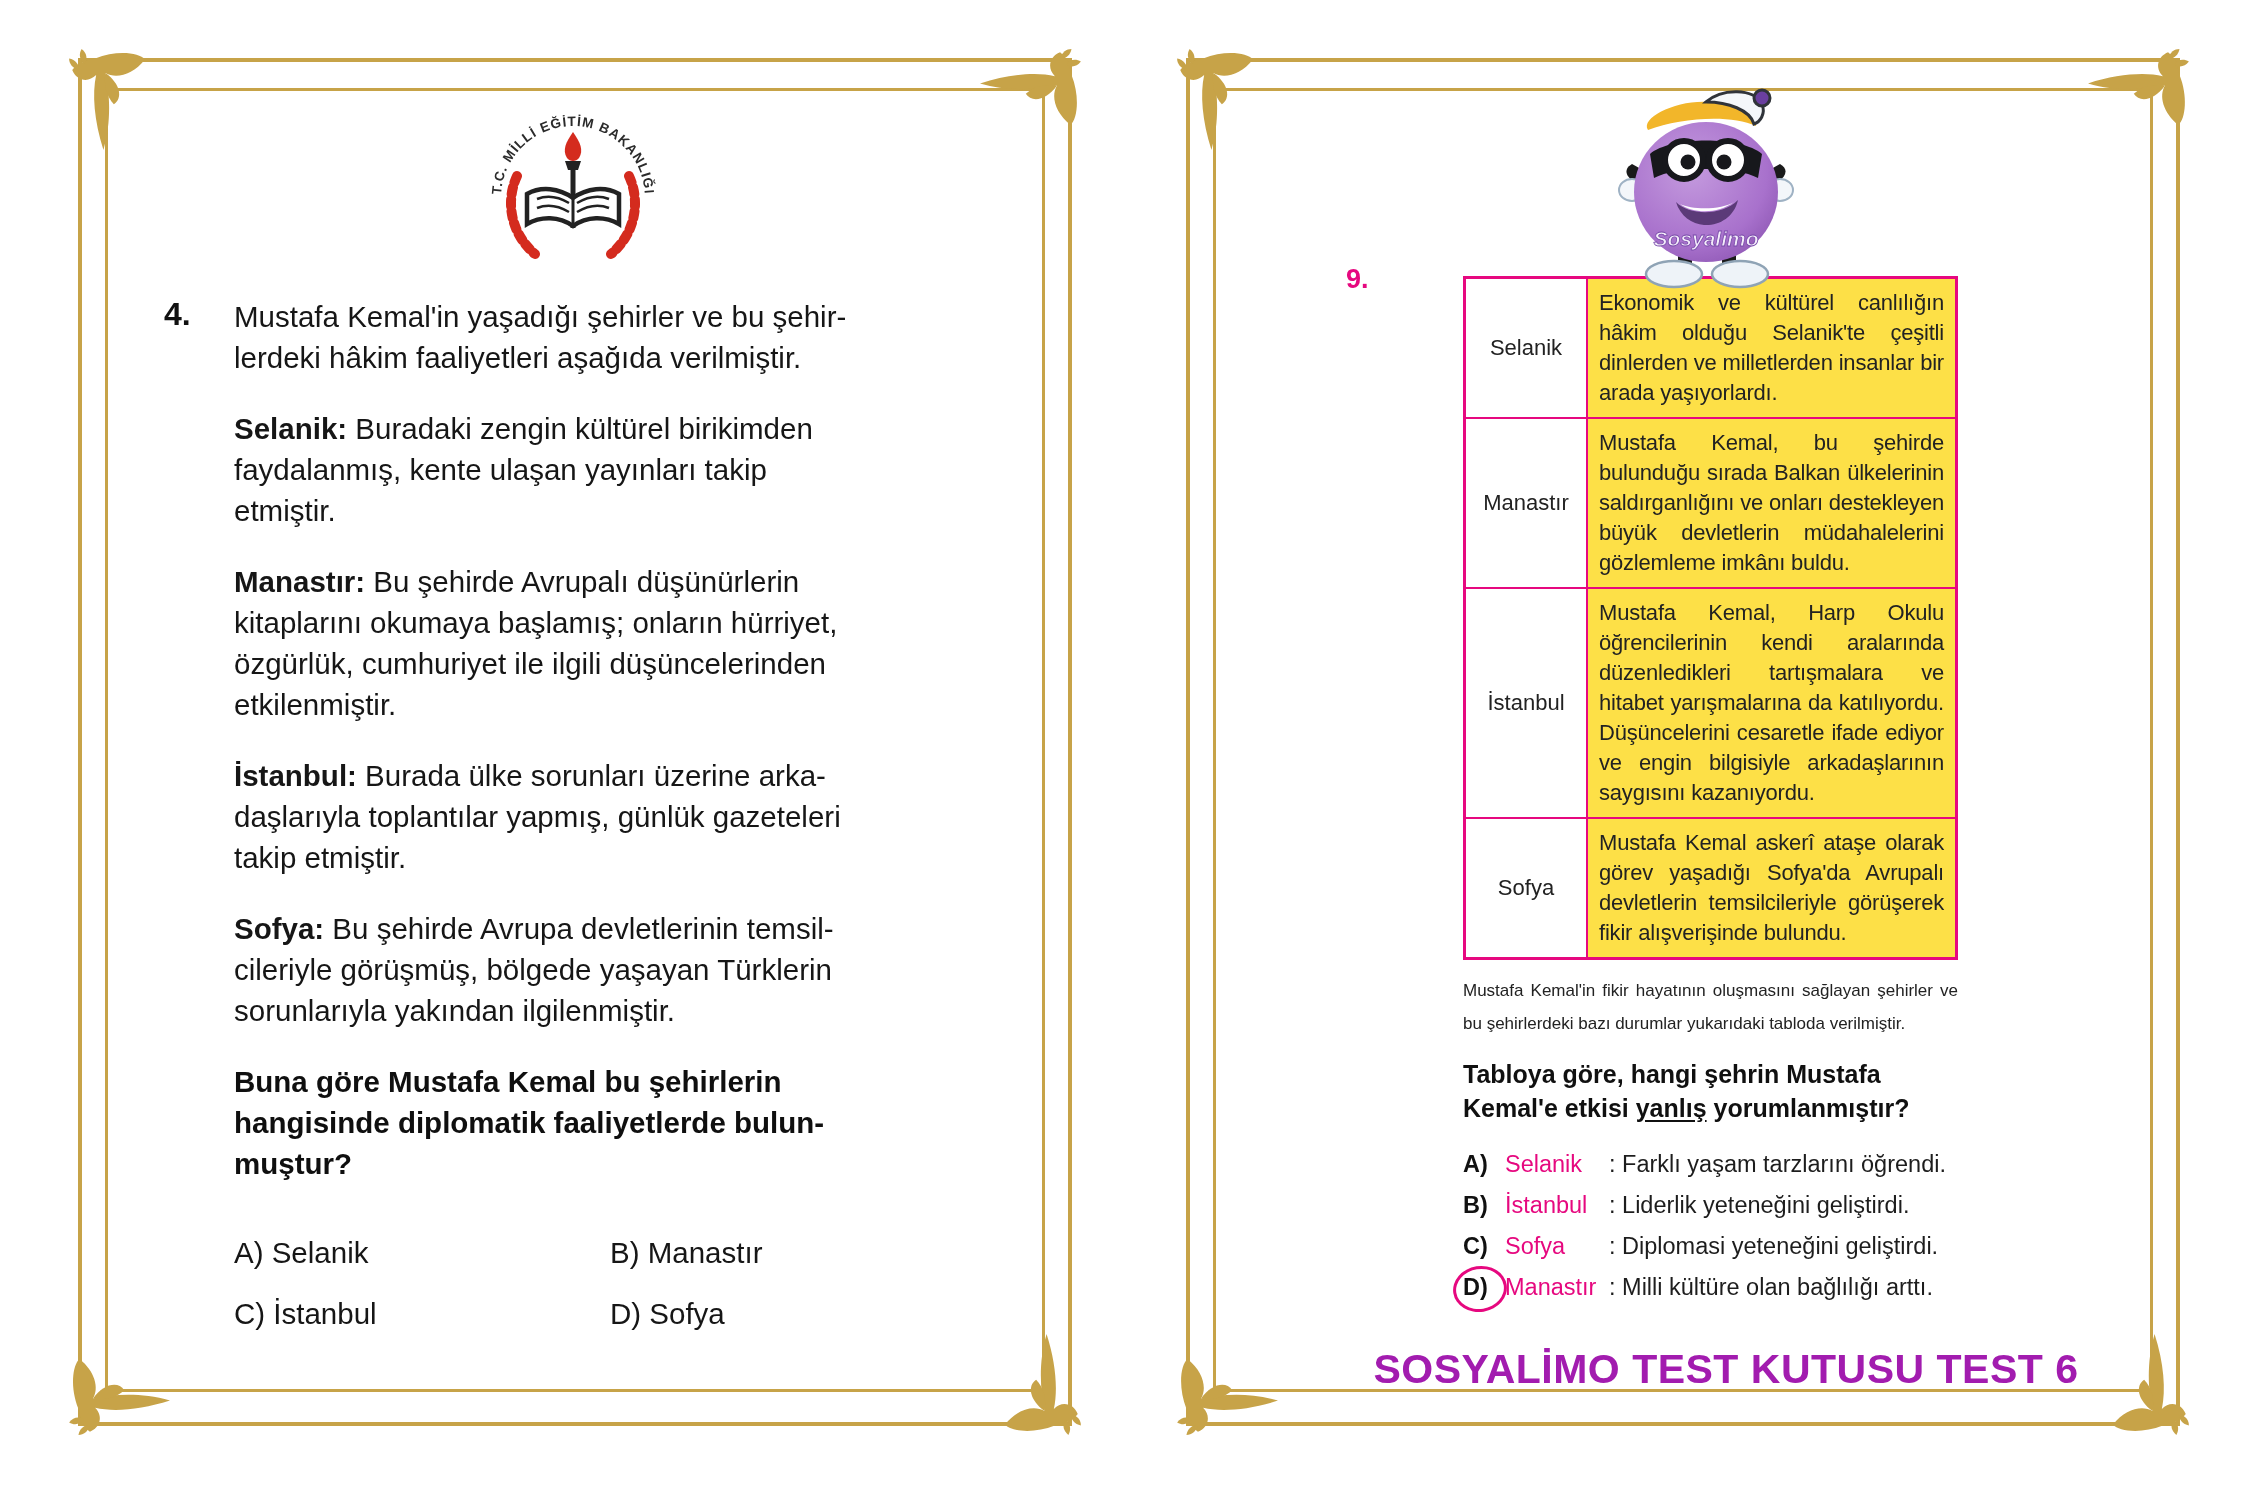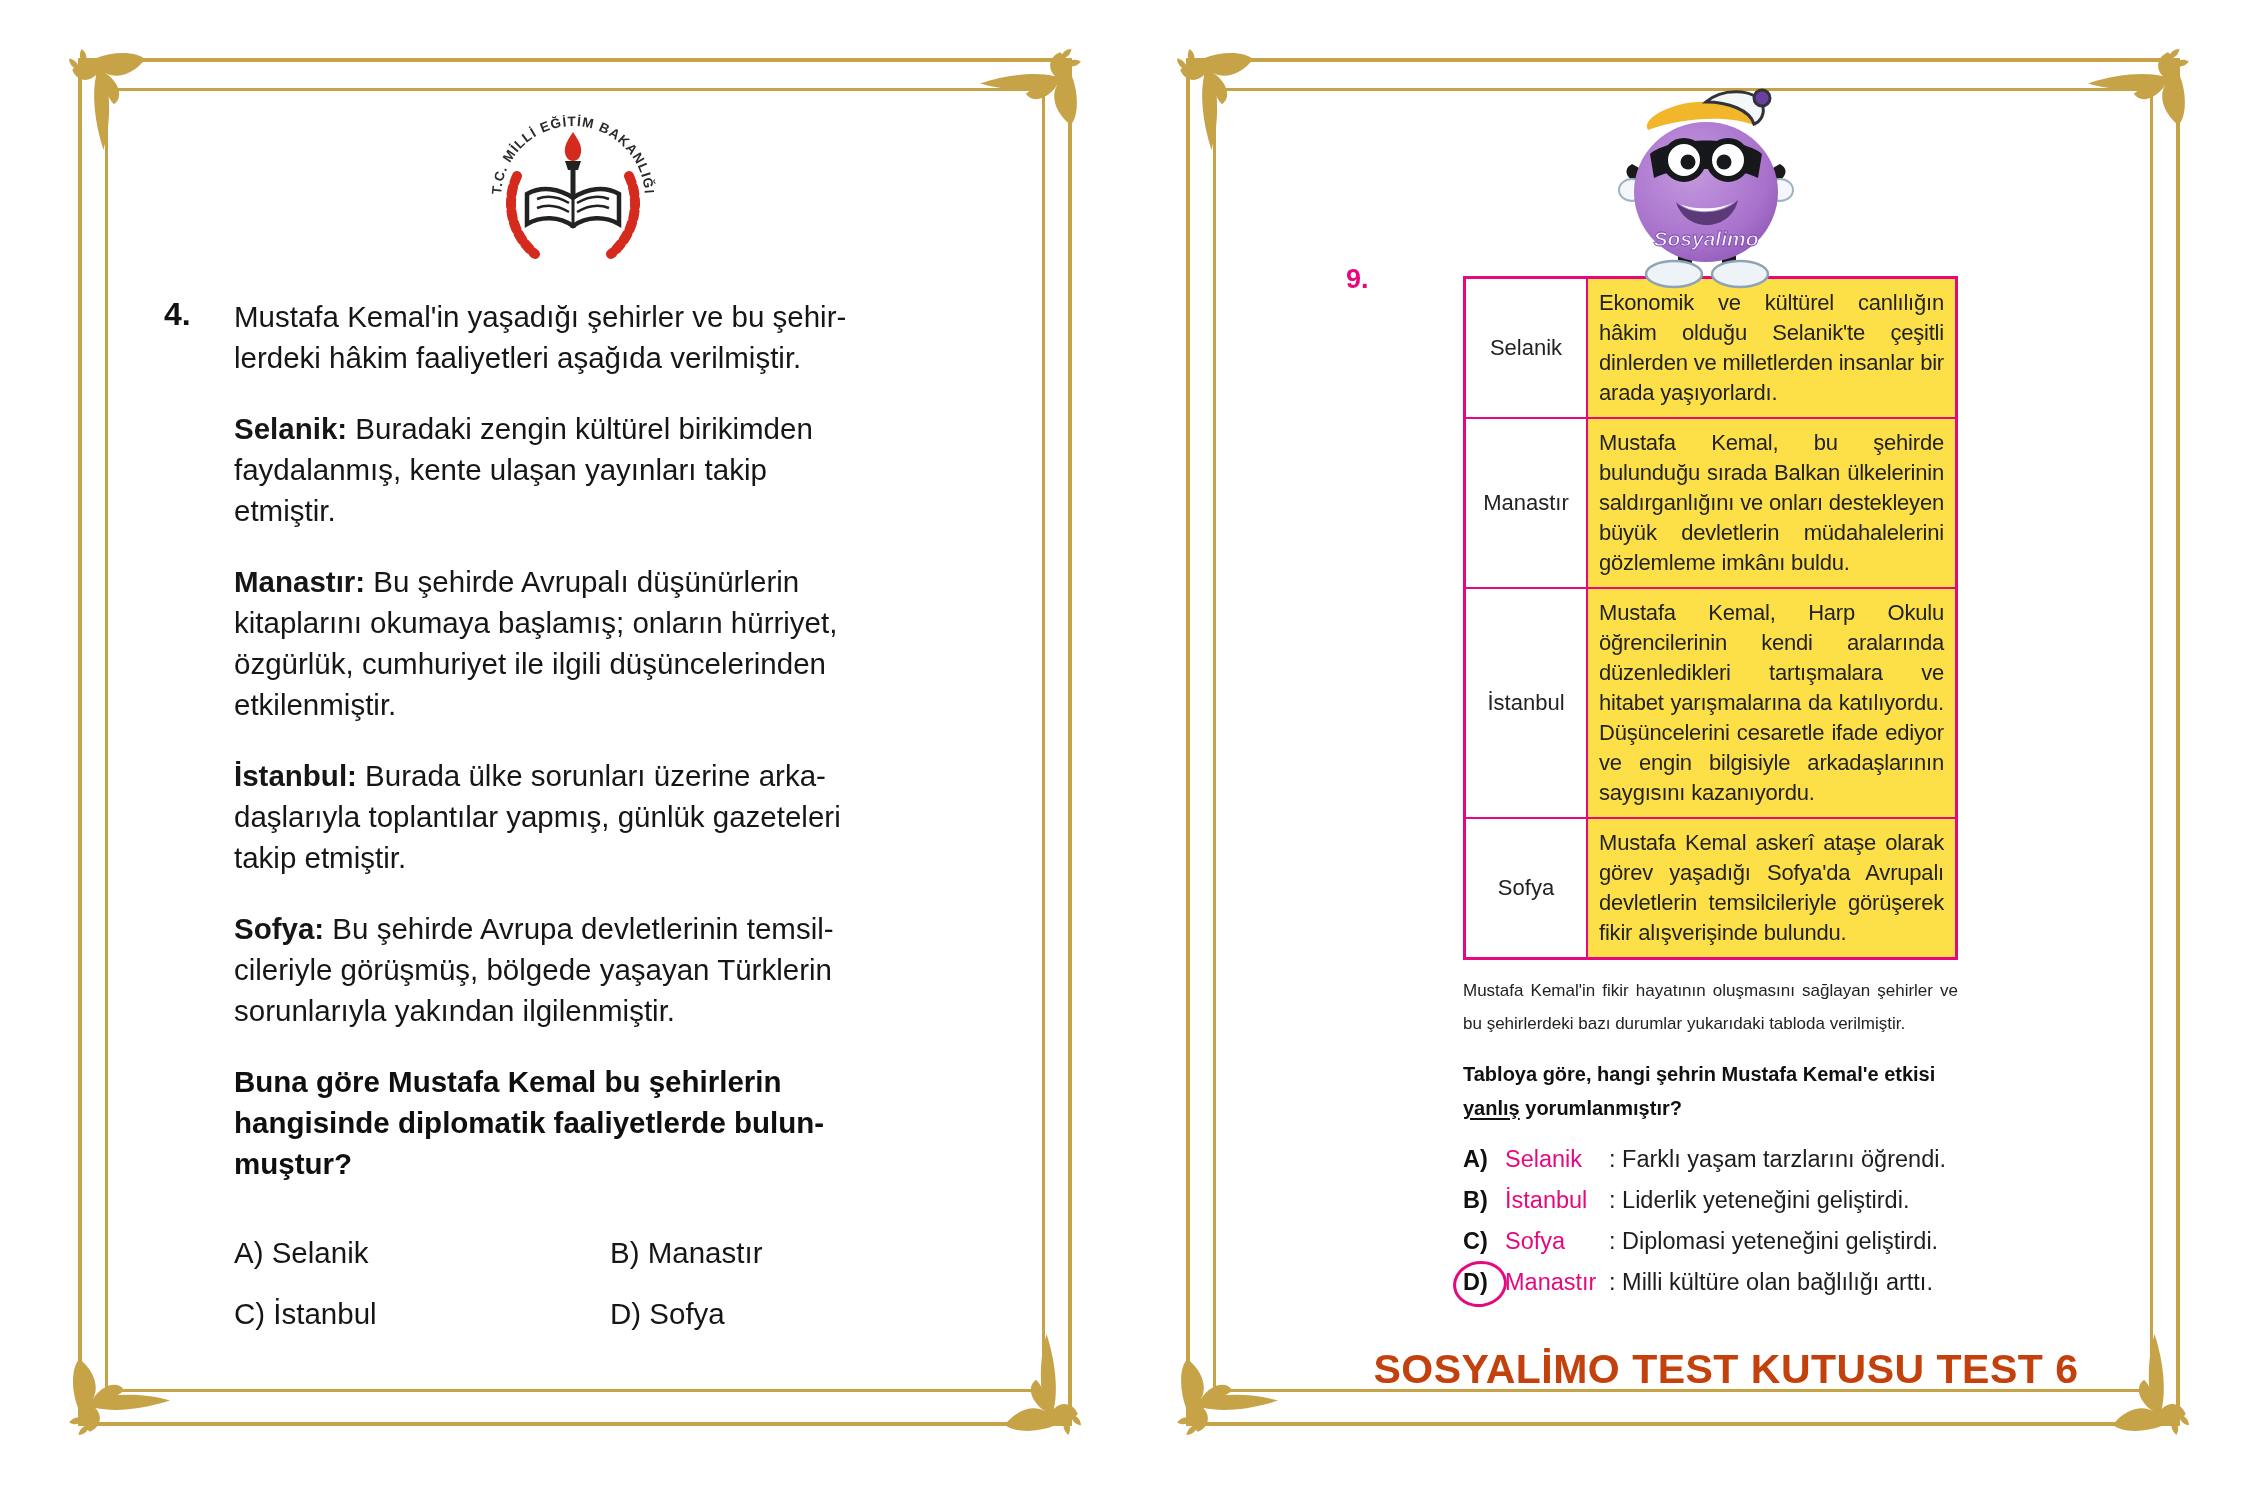--- a/index.html
+++ b/index.html
@@ -66,41 +66,41 @@
   }
   td.desc-cell {
     background:#fde047; text-align:justify; vertical-align:middle;
     padding:9px 11px; letter-spacing:-0.2px;
   }
   .tbl-caption {
     margin-top:14px; font-size:17px; line-height:33px;
     text-align:justify; color:#222;
   }
   .q9-question {
-    margin-top:6px; font-size:20px; line-height:34px;
+    margin-top:6px; font-size:25px; line-height:34px;
     font-weight:bold; color:#101010;
   }
   .q9-question .und { text-decoration:underline; text-underline-offset:3px; }
   .opts-right { margin-top:12px; }
   .opt-row {
     display:flex; align-items:baseline;
     font-size:23.5px; line-height:28px; margin-bottom:13px; color:#1d1d1d;
   }
   .opt-letter { font-weight:bold; width:42px; flex:0 0 42px; position:relative; color:#111; }
   .opt-city   { width:104px; flex:0 0 104px; color:#e6087f; }
   .opt-desc   { flex:1; }
   .d-circle {
     position:absolute; left:-10px; top:-7px; width:48px; height:40px;
     border:3px solid #e6087f; border-radius:50%;
     transform:rotate(-9deg); pointer-events:none;
   }
   .footer-banner {
     position:absolute; left:90px; top:1288px; width:900px;
     text-align:center; font-size:41px; font-weight:bold;
-    color:#c2410c; letter-spacing:0.5px; z-index:2;
+    color:#a21caf; letter-spacing:0.5px; z-index:2;
   }
 </style>
 </head>
 <body>
 
 <div id="canvas">
 
   <div class="page page-left">
     <div class="frame-outer"></div>
     <div class="frame-inner"></div>

